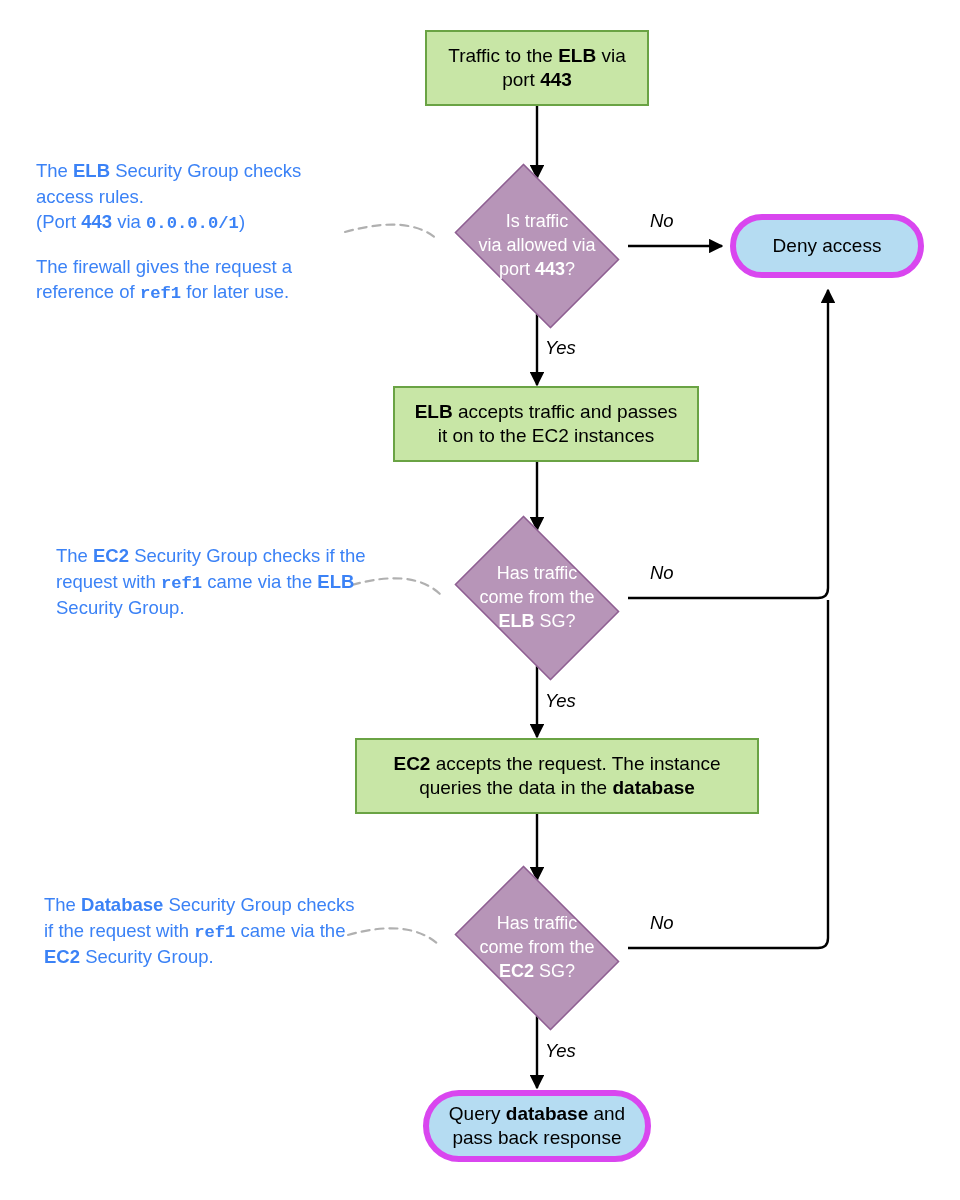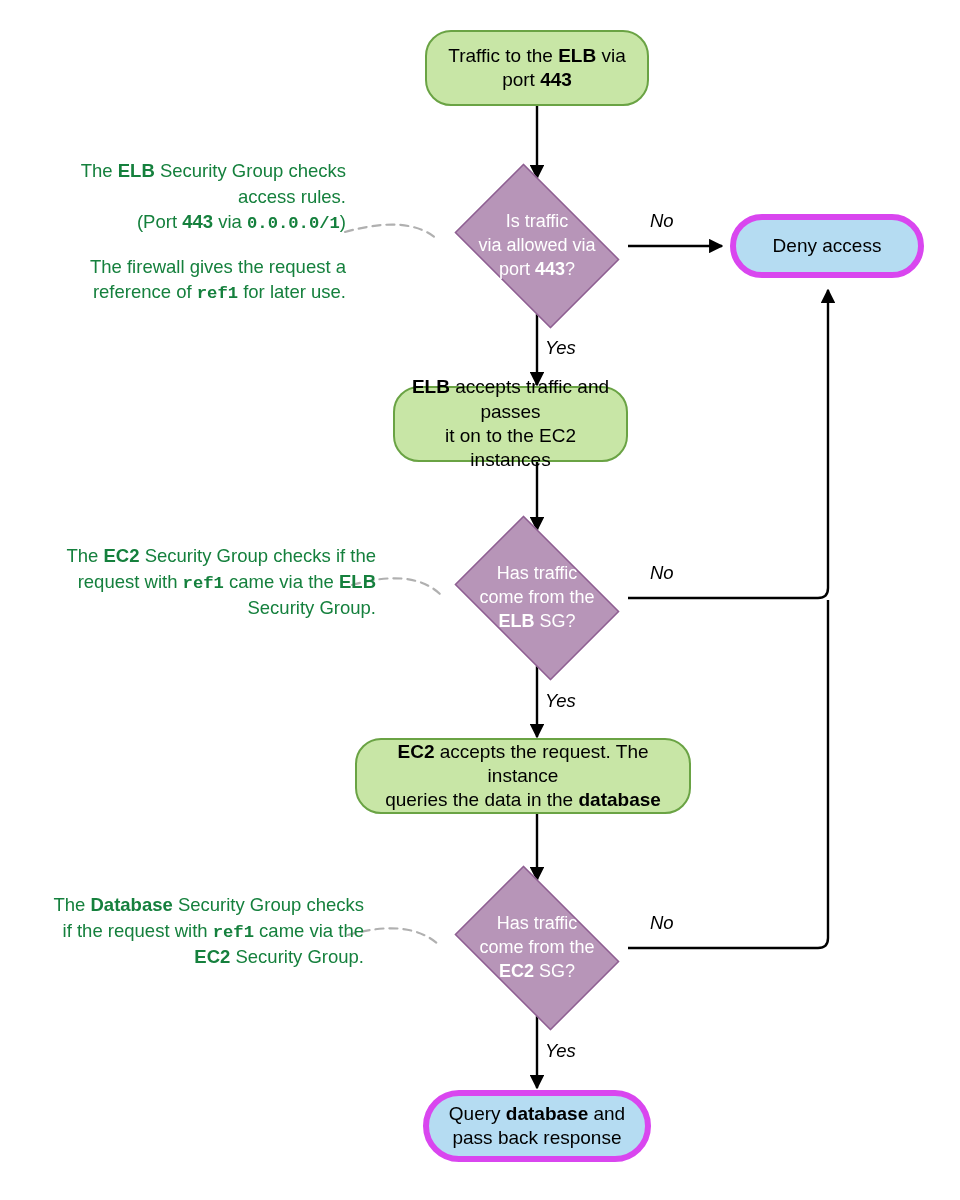--- a/index.html
+++ b/index.html
@@ -31,21 +31,20 @@
 
   
   .node {
     position: absolute;
     box-sizing: border-box;
     display: flex;
     align-items: center;
     justify-content: center;
     text-align: center;
     line-height: 1.28;
-    border-radius: 26px;
   }
 
   .node-process {
     background: #c8e6a6;
     border: 2px solid #6aa344;
     font-size: 19px;
     color: #000;
     padding: 4px 10px;
   }
 
@@ -81,22 +80,22 @@
     z-index: 2;
     line-height: 1.32;
     width: 78%;
   }
 
   
   .annotation {
     position: absolute;
     font-size: 18.5px;
     line-height: 1.38;
-    text-align: right;
-    color: #15803d;
+    text-align: left;
+    color: #3b82f6;
   }
 
   
   .edge-label {
     position: absolute;
     font-size: 18.5px;
     color: #000;
     white-space: nowrap;
     font-style: italic;
   }
@@ -149,30 +148,30 @@
 
   <div class="node node-decision" style="left:441px; top:177px; width:192px; height:138px;align-items:center;">
     <span class="dia-shape"></span>
     <span class="dia-label">Is traffic<br>via allowed via<br>port <b>443</b>?</span>
   </div>
 
   <div class="node node-terminal" style="left:730px; top:214px; width:194px; height:64px;">
     <span>Deny access</span>
   </div>
 
-  <div class="node node-process" style="left:393px; top:386px; width:235px; height:76px;">
+  <div class="node node-process" style="left:393px; top:386px; width:306px; height:76px;">
     <span><b>ELB</b> accepts traffic and passes<br>it on to the EC2 instances</span>
   </div>
 
   <div class="node node-decision" style="left:441px; top:529px; width:192px; height:138px;">
     <span class="dia-shape"></span>
     <span class="dia-label">Has traffic<br>come from the<br><b>ELB</b> SG?</span>
   </div>
 
-  <div class="node node-process" style="left:355px; top:738px; width:336px; height:76px;">
+  <div class="node node-process" style="left:355px; top:738px; width:404px; height:76px;">
     <span><b>EC2</b> accepts the request. The instance<br>queries the data in the <b>database</b></span>
   </div>
 
   <div class="node node-decision" style="left:441px; top:879px; width:192px; height:138px;">
     <span class="dia-shape"></span>
     <span class="dia-label">Has traffic<br>come from the<br><b>EC2</b> SG?</span>
   </div>
 
   <div class="node node-terminal" style="left:423px; top:1090px; width:228px; height:72px;">
     <span>Query <b>database</b> and<br>pass back response</span>

